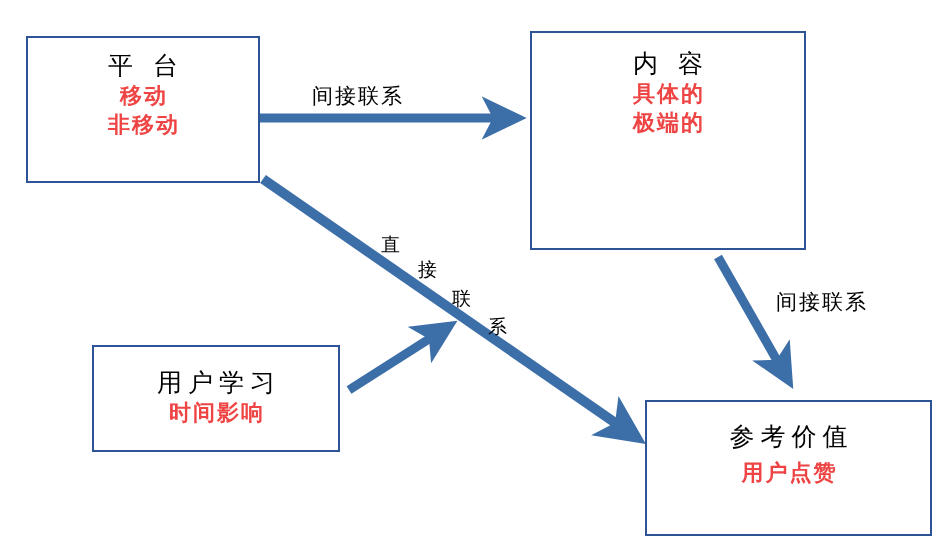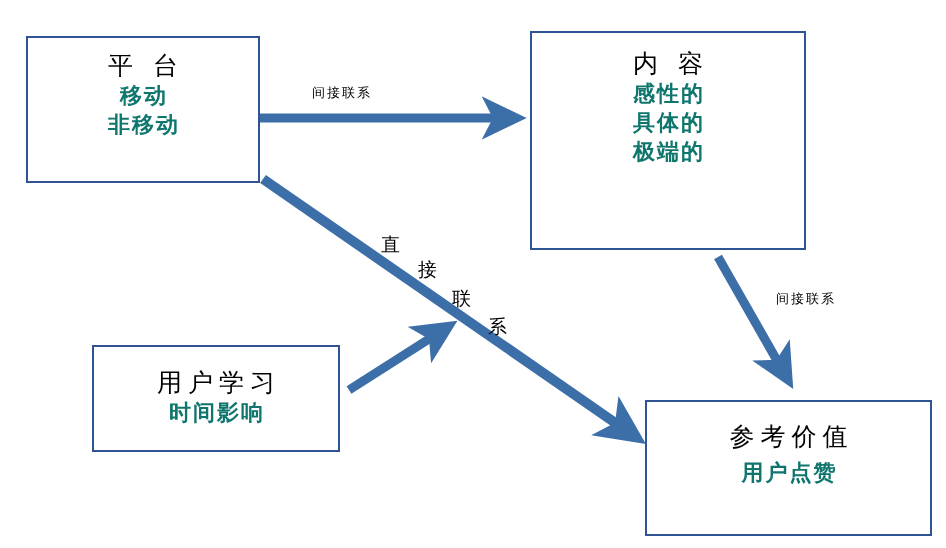--- a/index.html
+++ b/index.html
@@ -28,21 +28,21 @@
   .node-title {
     color: #000000;
     font-size: 25px;
     font-weight: 400;
     letter-spacing: 6px;
     text-indent: 6px;
     line-height: 1.15;
     white-space: nowrap;
   }
   .node-sub {
-    color: #0f766e;
+    color: #ef4444;
     font-size: 22px;
     font-weight: 700;
     letter-spacing: 2px;
     text-indent: 2px;
     line-height: 1.32;
     white-space: nowrap;
   }
   
   #box-platform   { left: 26px;  top: 36px;  width: 234px; height: 147px; padding-top: 14px; }
   #box-content    { left: 530px; top: 31px;  width: 276px; height: 219px; padding-top: 17px; }
@@ -58,21 +58,21 @@
     position: absolute;
     left: 0;
     top: 0;
     width: 946px;
     height: 548px;
     pointer-events: none;
   }
   .edge-label {
     position: absolute;
     color: #000000;
-    font-size: 13px;
+    font-size: 21px;
     font-weight: 400;
     letter-spacing: 2px;
     white-space: nowrap;
     line-height: 1;
   }
   #label-indirect-top   { left: 312px; top: 86px; }
   #label-indirect-right { left: 776px; top: 292px; }
 
   
   #label-direct {
@@ -124,21 +124,20 @@
   </svg>
 
   <div class="node-box" id="box-platform">
     <div class="node-title">平 台</div>
     <div class="node-sub">移动</div>
     <div class="node-sub">非移动</div>
   </div>
 
   <div class="node-box" id="box-content">
     <div class="node-title">内 容</div>
-    <div class="node-sub">感性的</div>
     <div class="node-sub">具体的</div>
     <div class="node-sub">极端的</div>
   </div>
 
   <div class="node-box" id="box-user">
     <div class="node-title">用户学习</div>
     <div class="node-sub">时间影响</div>
   </div>
 
   <div class="node-box" id="box-reference">

